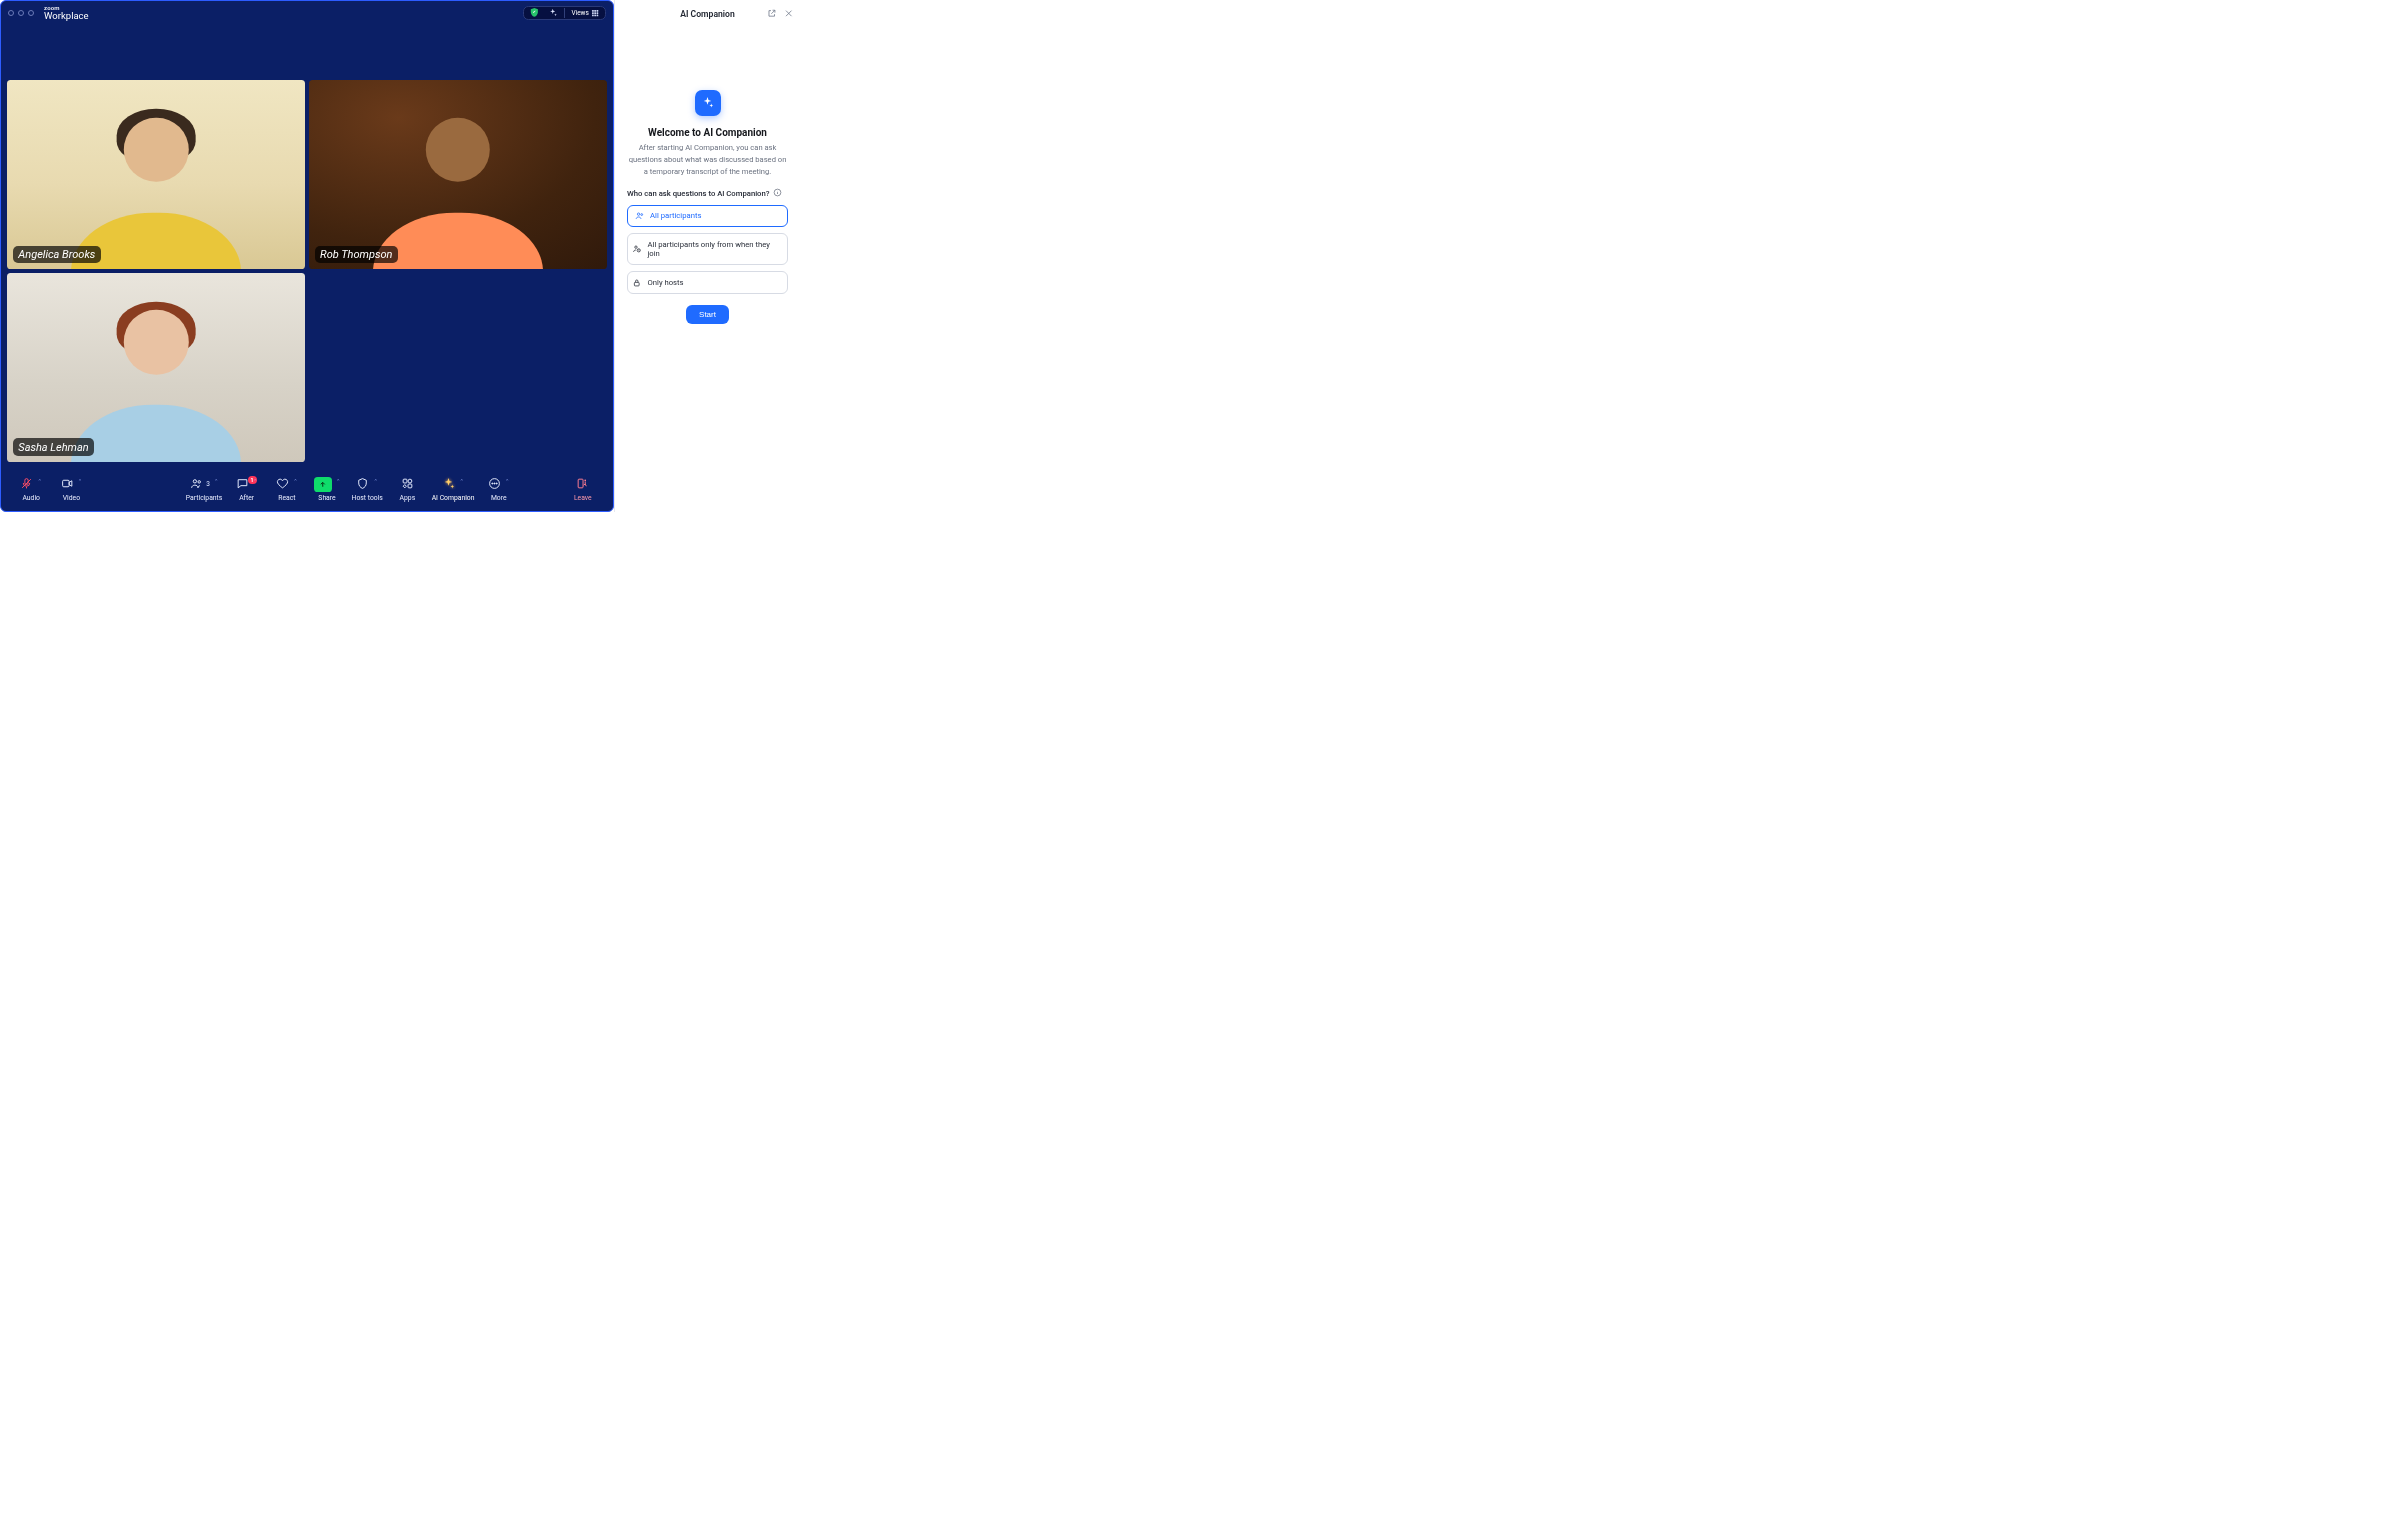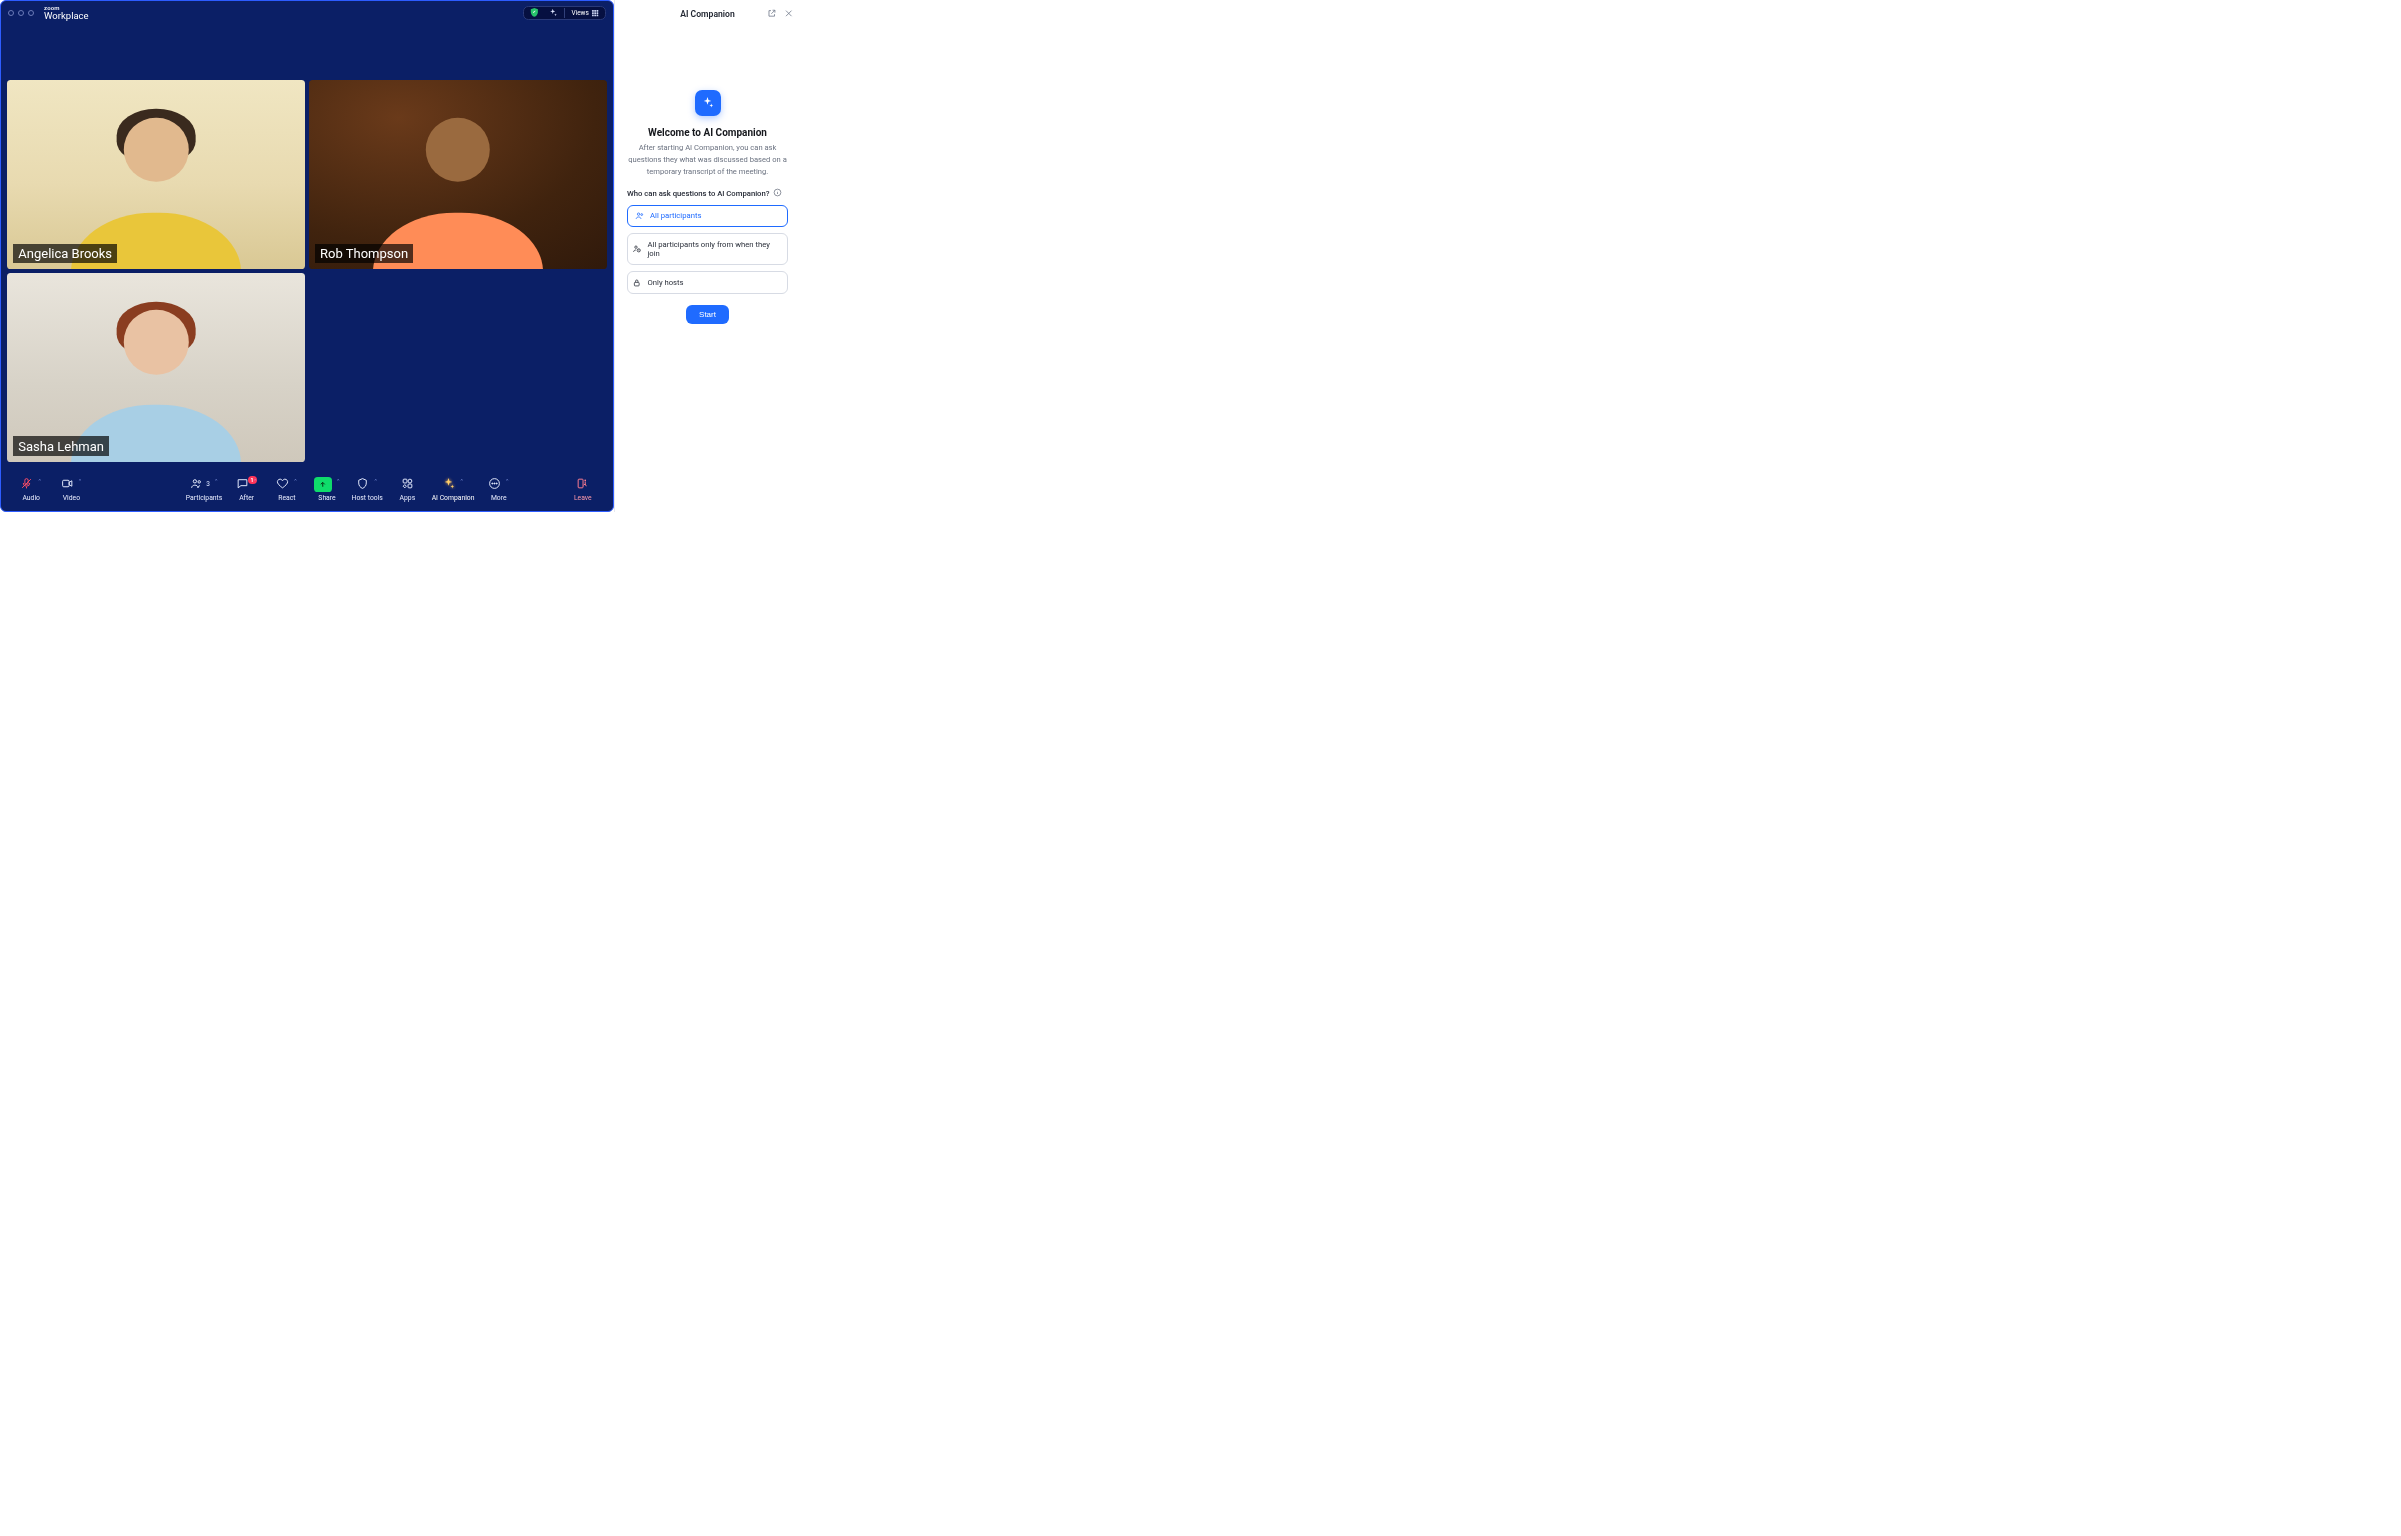--- a/index.html
+++ b/index.html
@@ -75,23 +75,24 @@
     border-radius: 3.6px;
     overflow: hidden;
     background-size: cover;
     background-position: center;
   }
   .nametag {
     position: absolute;
     left: 6px; bottom: 6px;
     background: rgba(0,0,0,.68);
     color: #fff;
-    font-size: 13px;
+    font-size: 11px;
     padding: 2.4px 5.3px;
-    border-radius: 0;
+    border-radius: 5px;
+    font-style: italic;
   }
   
   .portrait {
     position: absolute; inset: 0;
     display: grid; place-items: end center;
     overflow: hidden;
   }
   .silhouette {
     width: 60%; aspect-ratio: 1/1.15; position: relative; transform: translateY(12%);
   }
@@ -471,21 +472,21 @@
     </div>
 
     <div class="panel-body">
       <div class="hero">
         <div class="hero-badge">
           <svg viewBox="0 0 24 24">
               <path d="M12 2l1.8 5.4L19 9l-5.2 1.6L12 16l-1.8-5.4L5 9l5.2-1.6L12 2zM19 14l.9 2.6 2.6.9-2.6.9L19 21l-.9-2.6-2.6-.9 2.6-.9L19 14z"></path>
             </svg>
         </div>
         <h2>Welcome to AI Companion</h2>
-        <p>After starting AI Companion, you can ask questions they what was discussed based on a temporary transcript of the meeting.</p>
+        <p>After starting AI Companion, you can ask questions about what was discussed based on a temporary transcript of the meeting.</p>
       </div>
 
       <div class="question-row">
         <span>Who can ask questions to AI Companion?</span>
         <span>
           <svg class="info-icon" viewBox="0 0 24 24" fill="none" stroke="currentColor" stroke-width="2">
               <circle cx="12" cy="12" r="9"></circle>
               <line x1="12" y1="11" x2="12" y2="16"></line>
               <circle cx="12" cy="8" r="0.8" fill="currentColor" stroke="none"></circle>
             </svg>

